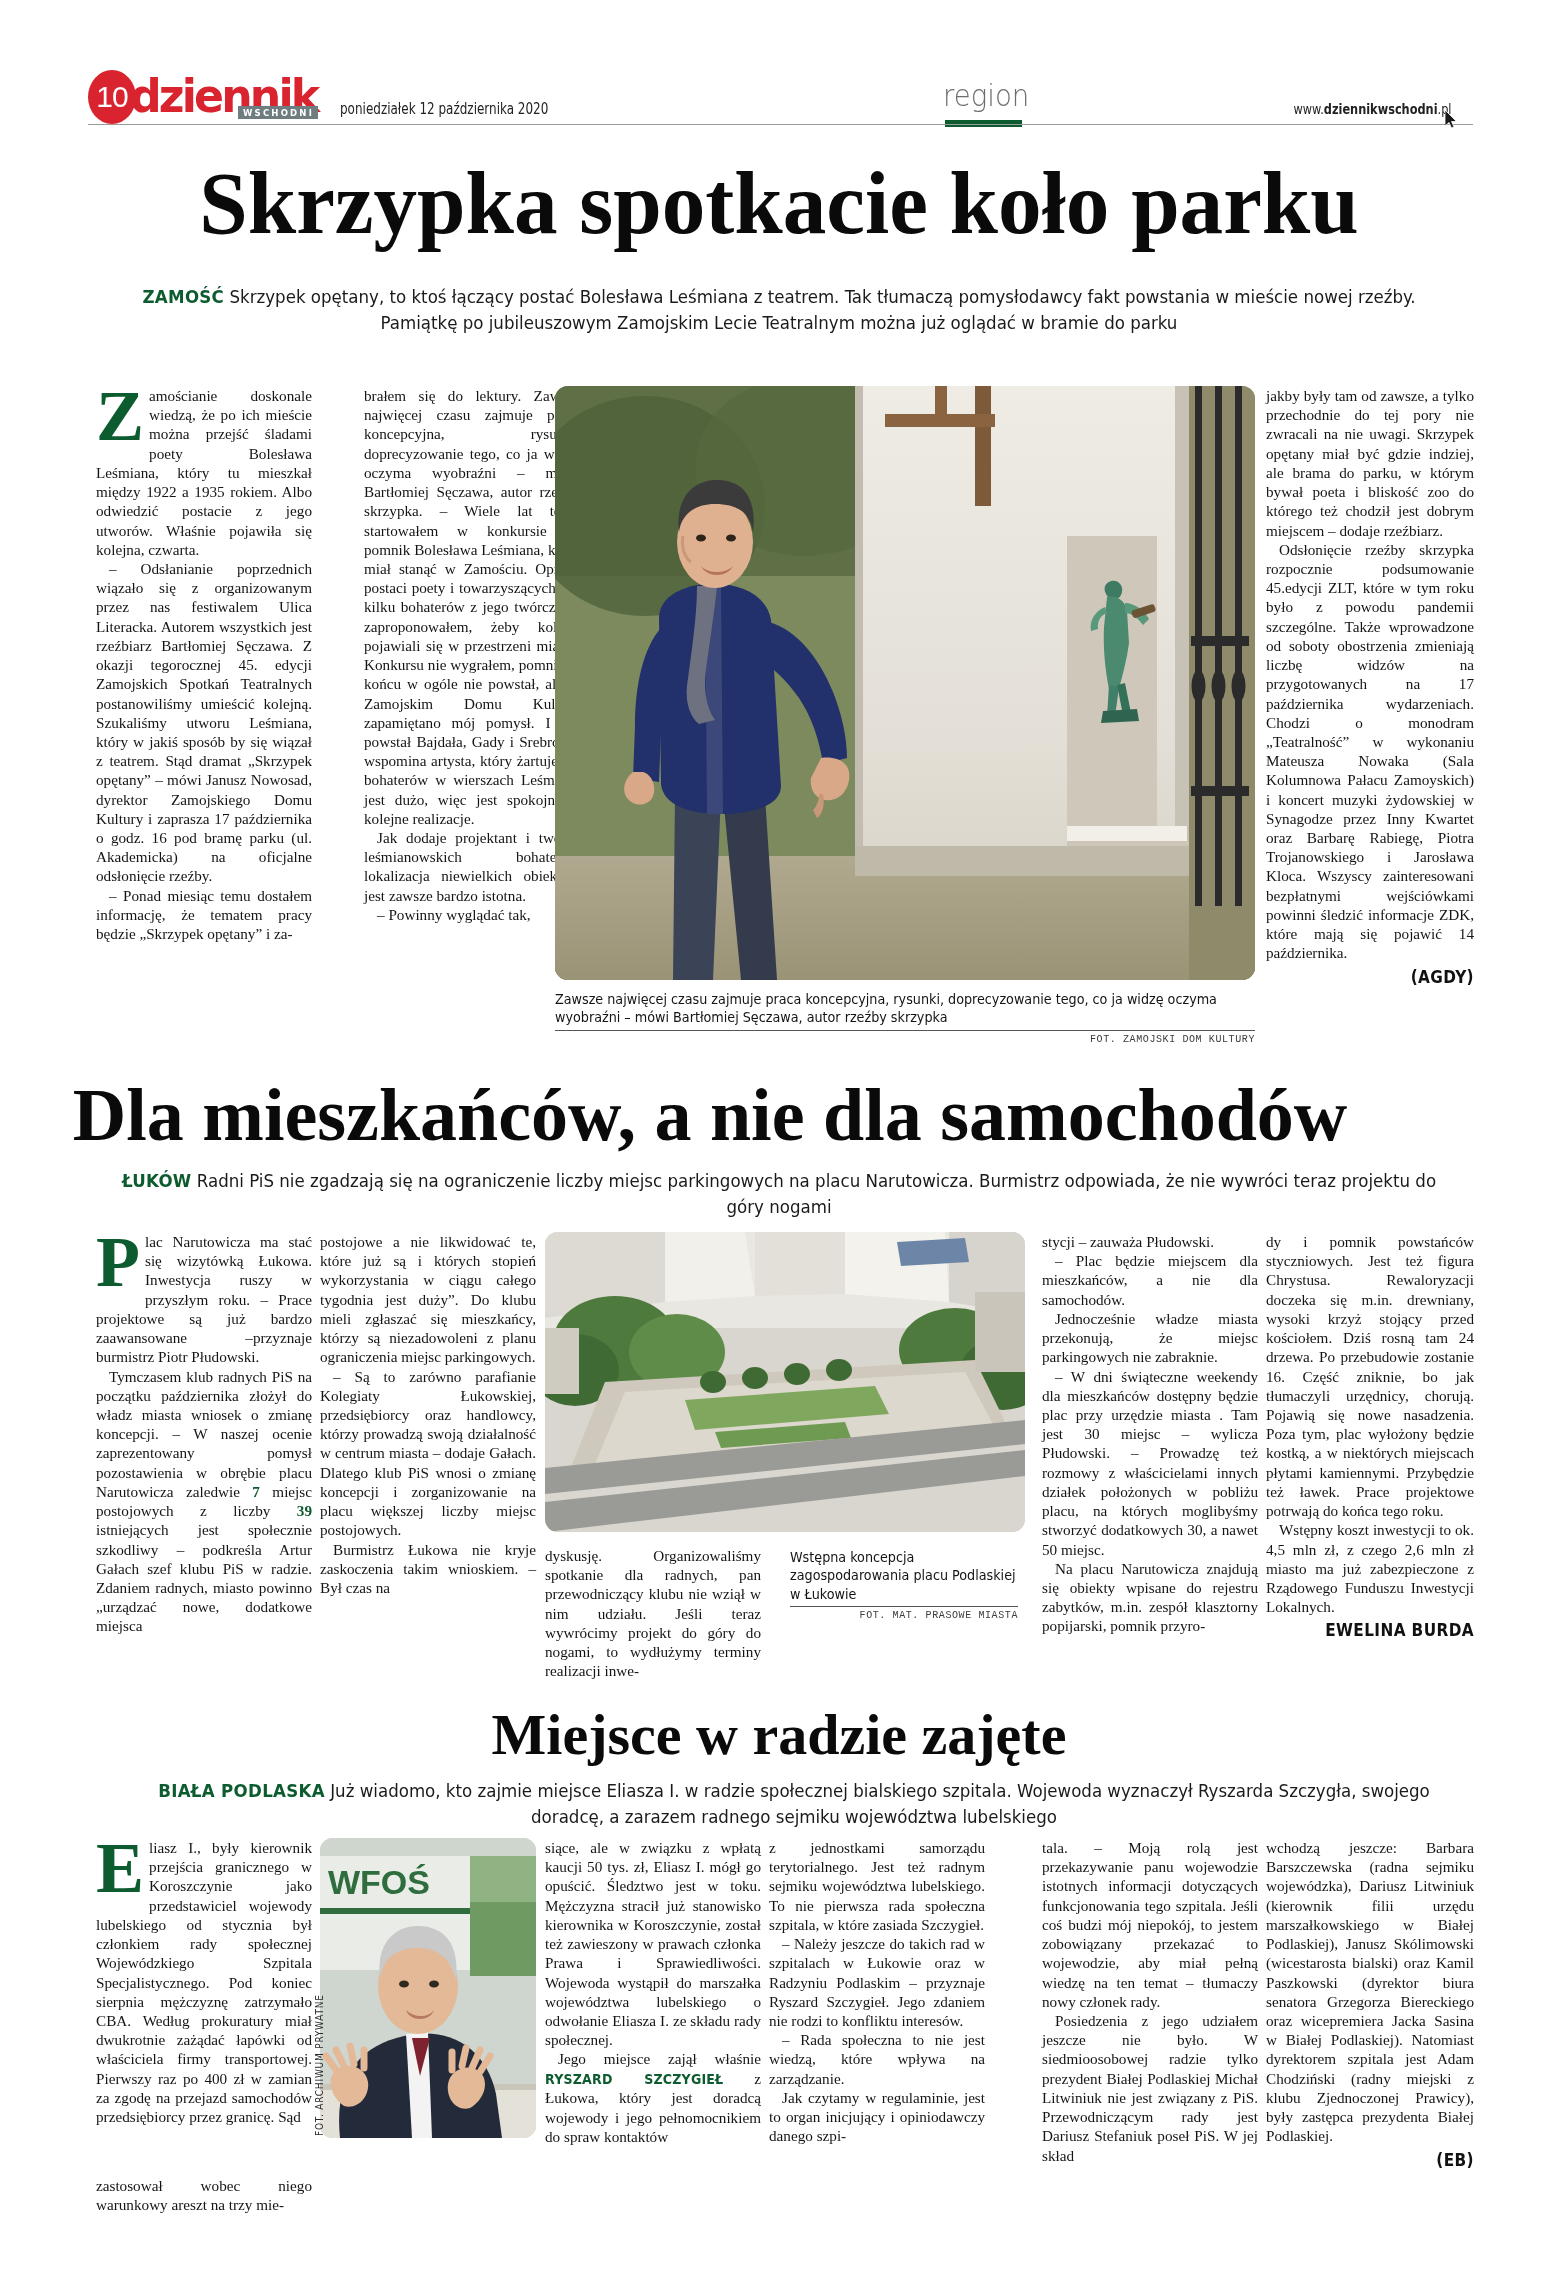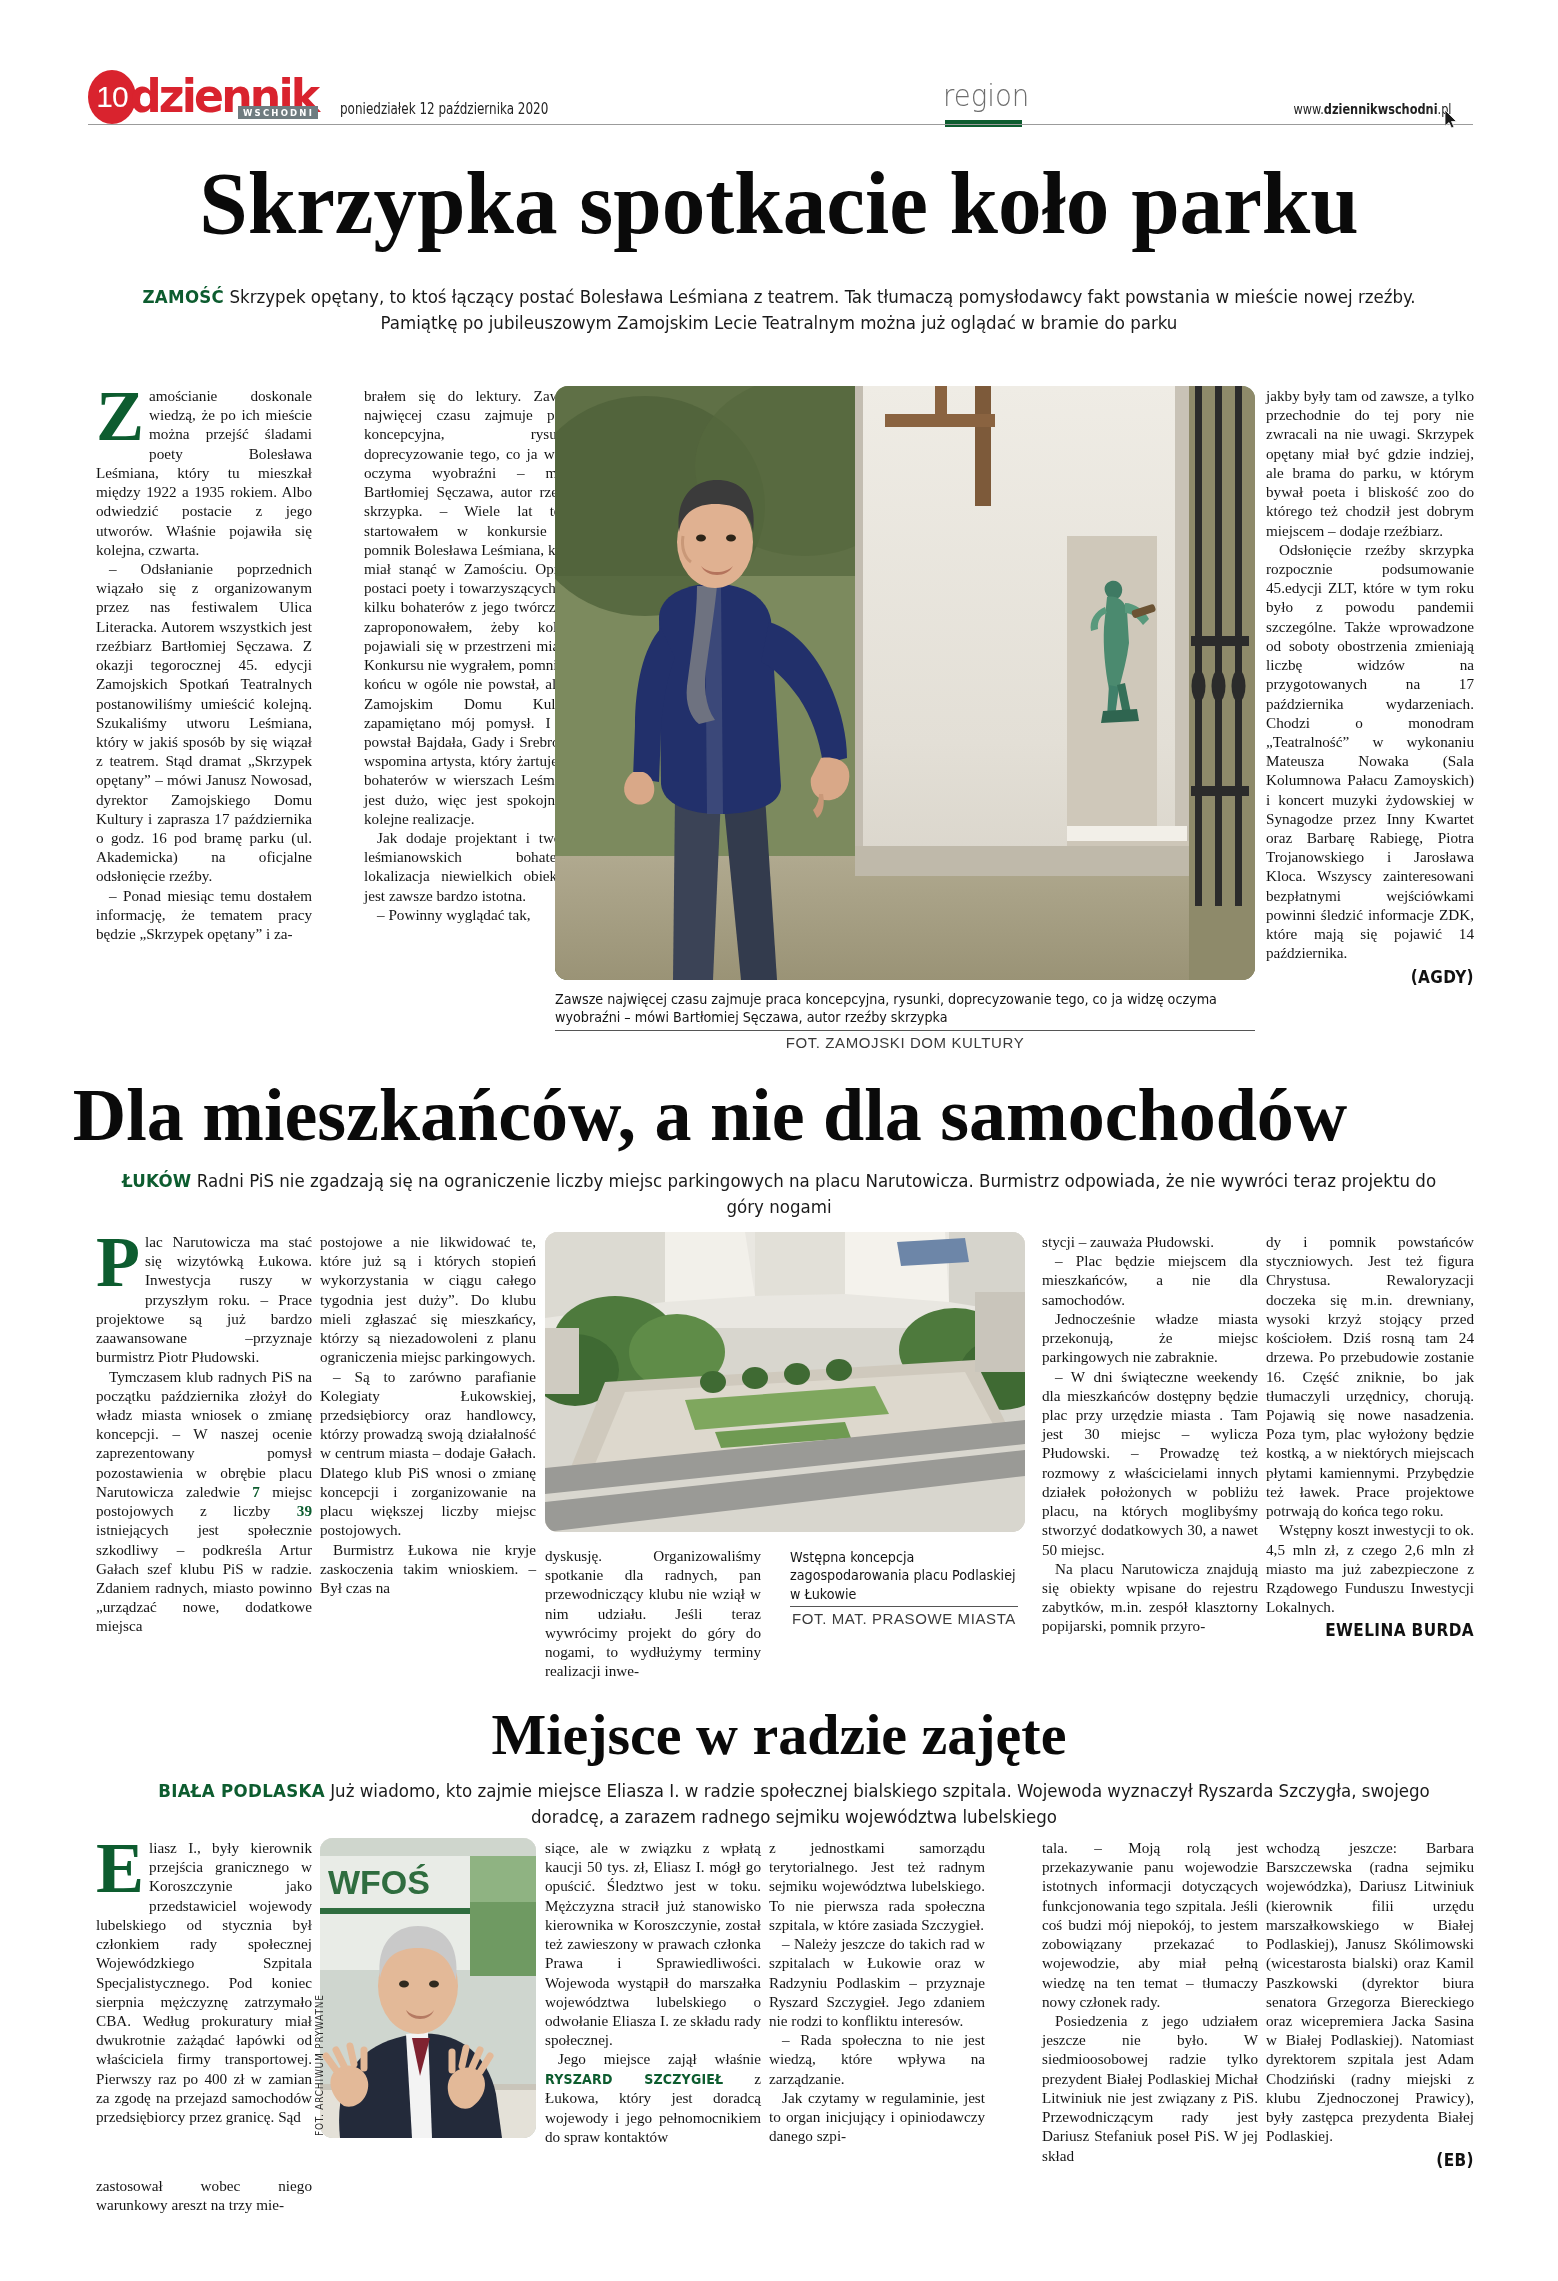--- a/index.html
+++ b/index.html
@@ -141,23 +141,23 @@
   
   .photo{
     position:absolute;overflow:hidden;background:#cfcac2;border-radius:13px;
   }
   .caption{
     position:absolute;
     font-family:"DejaVu Sans Condensed","DejaVu Sans",sans-serif;
     font-size:14.2px;line-height:1.3;color:#141414;
   }
   .credit{
-    font-family:Liberation Sans, sans-serif;
-    font-size:15px;color:#3b3b3b;letter-spacing:0.6px;
-    text-align:center;border-top:1px solid #555;margin-top:3px;padding-top:2px;
+    font-family:Liberation Mono, monospace;
+    font-size:10px;color:#3b3b3b;letter-spacing:0.6px;
+    text-align:right;border-top:1px solid #555;margin-top:3px;padding-top:2px;
   }
 
   .vert-credit{
     position:absolute;
     font-family:"DejaVu Sans Condensed","DejaVu Sans",sans-serif;
     font-size:10px;letter-spacing:0.8px;color:#2a2a2a;
     transform:rotate(-90deg);transform-origin:left top;
     white-space:nowrap;
   }
 

